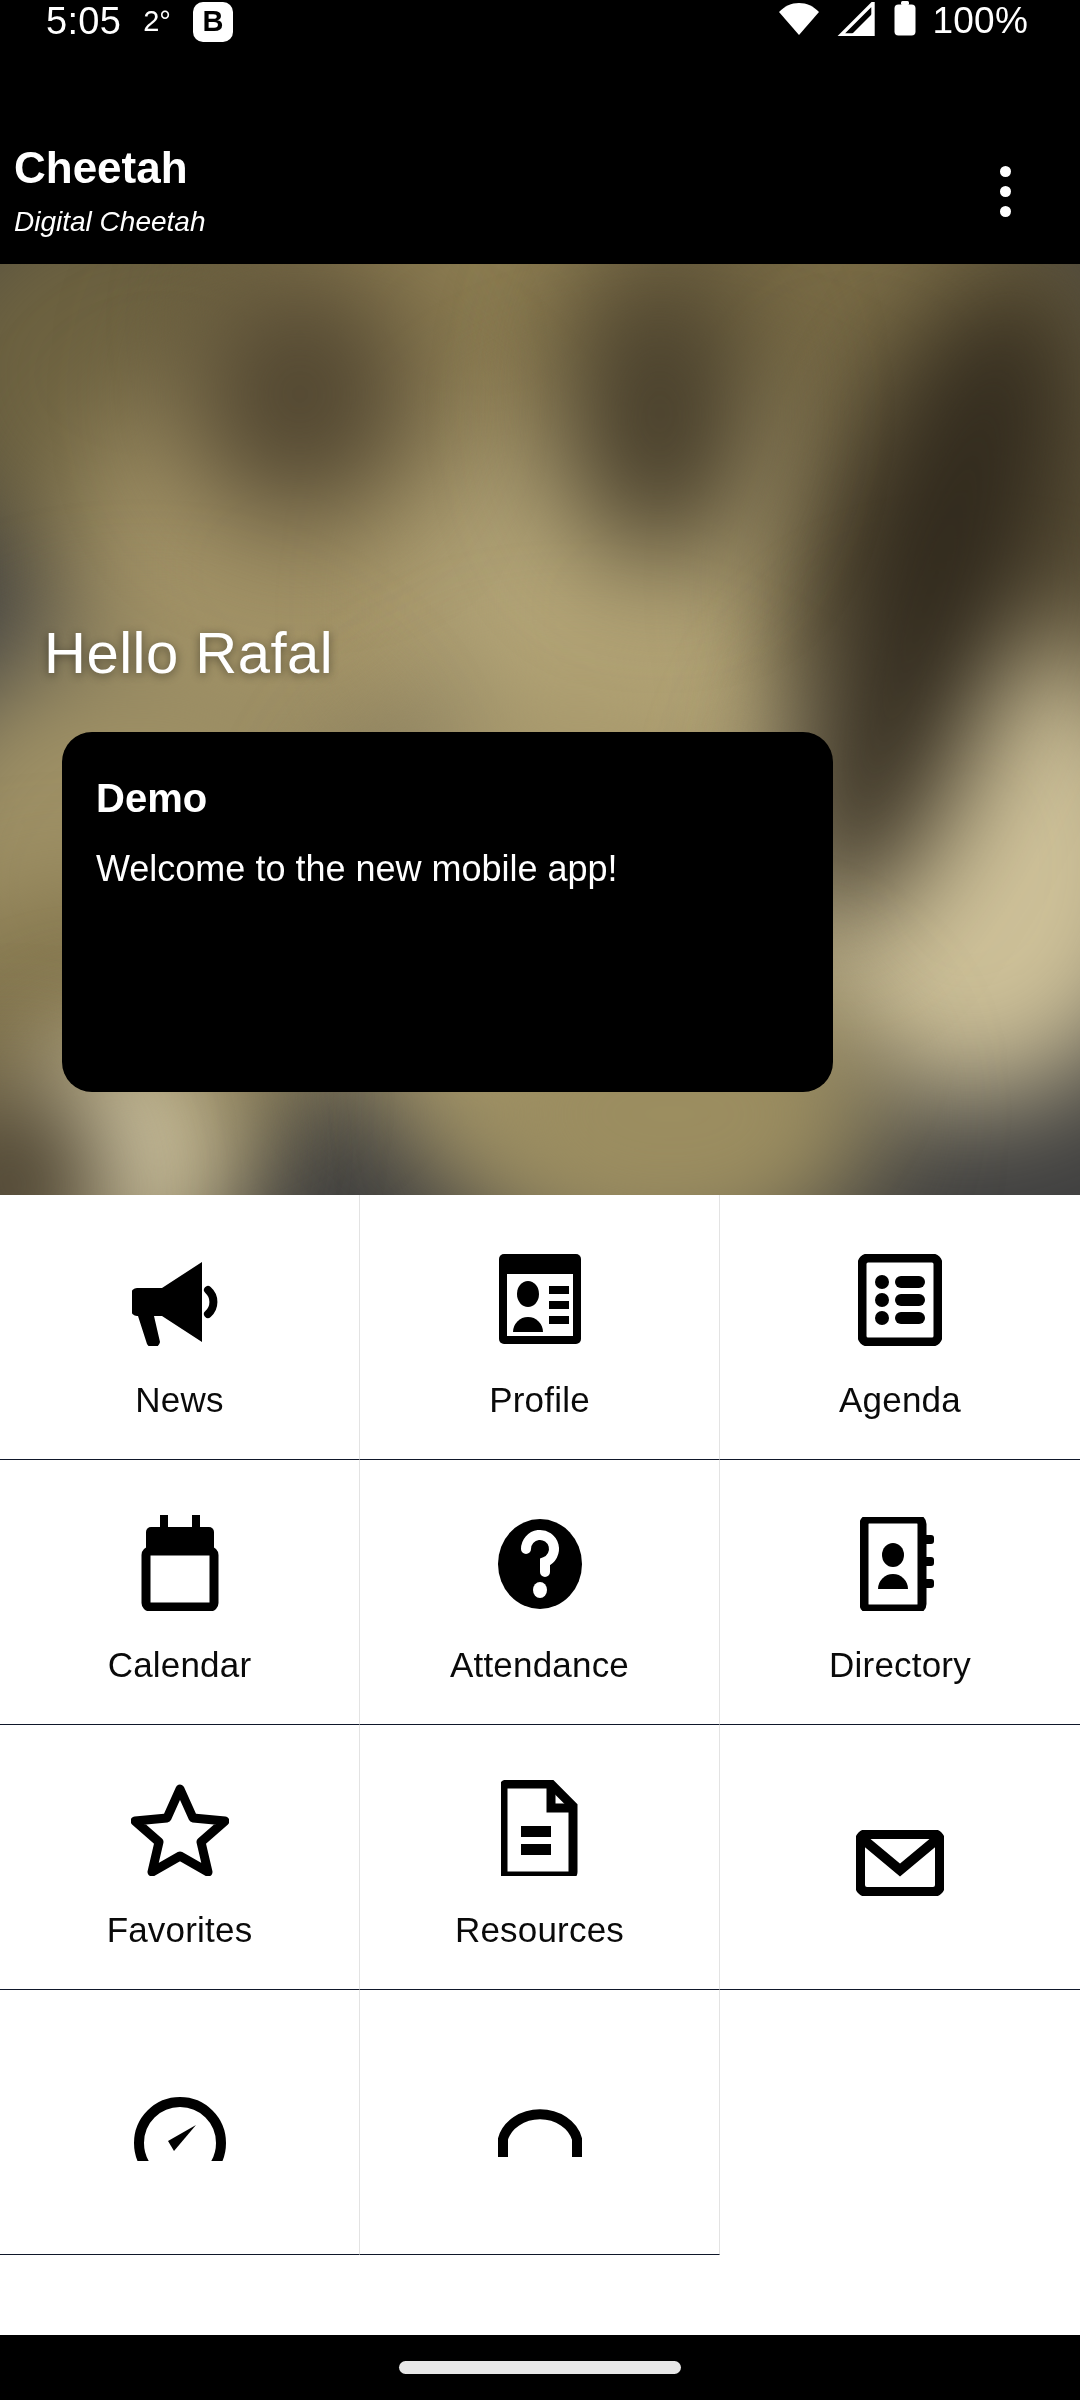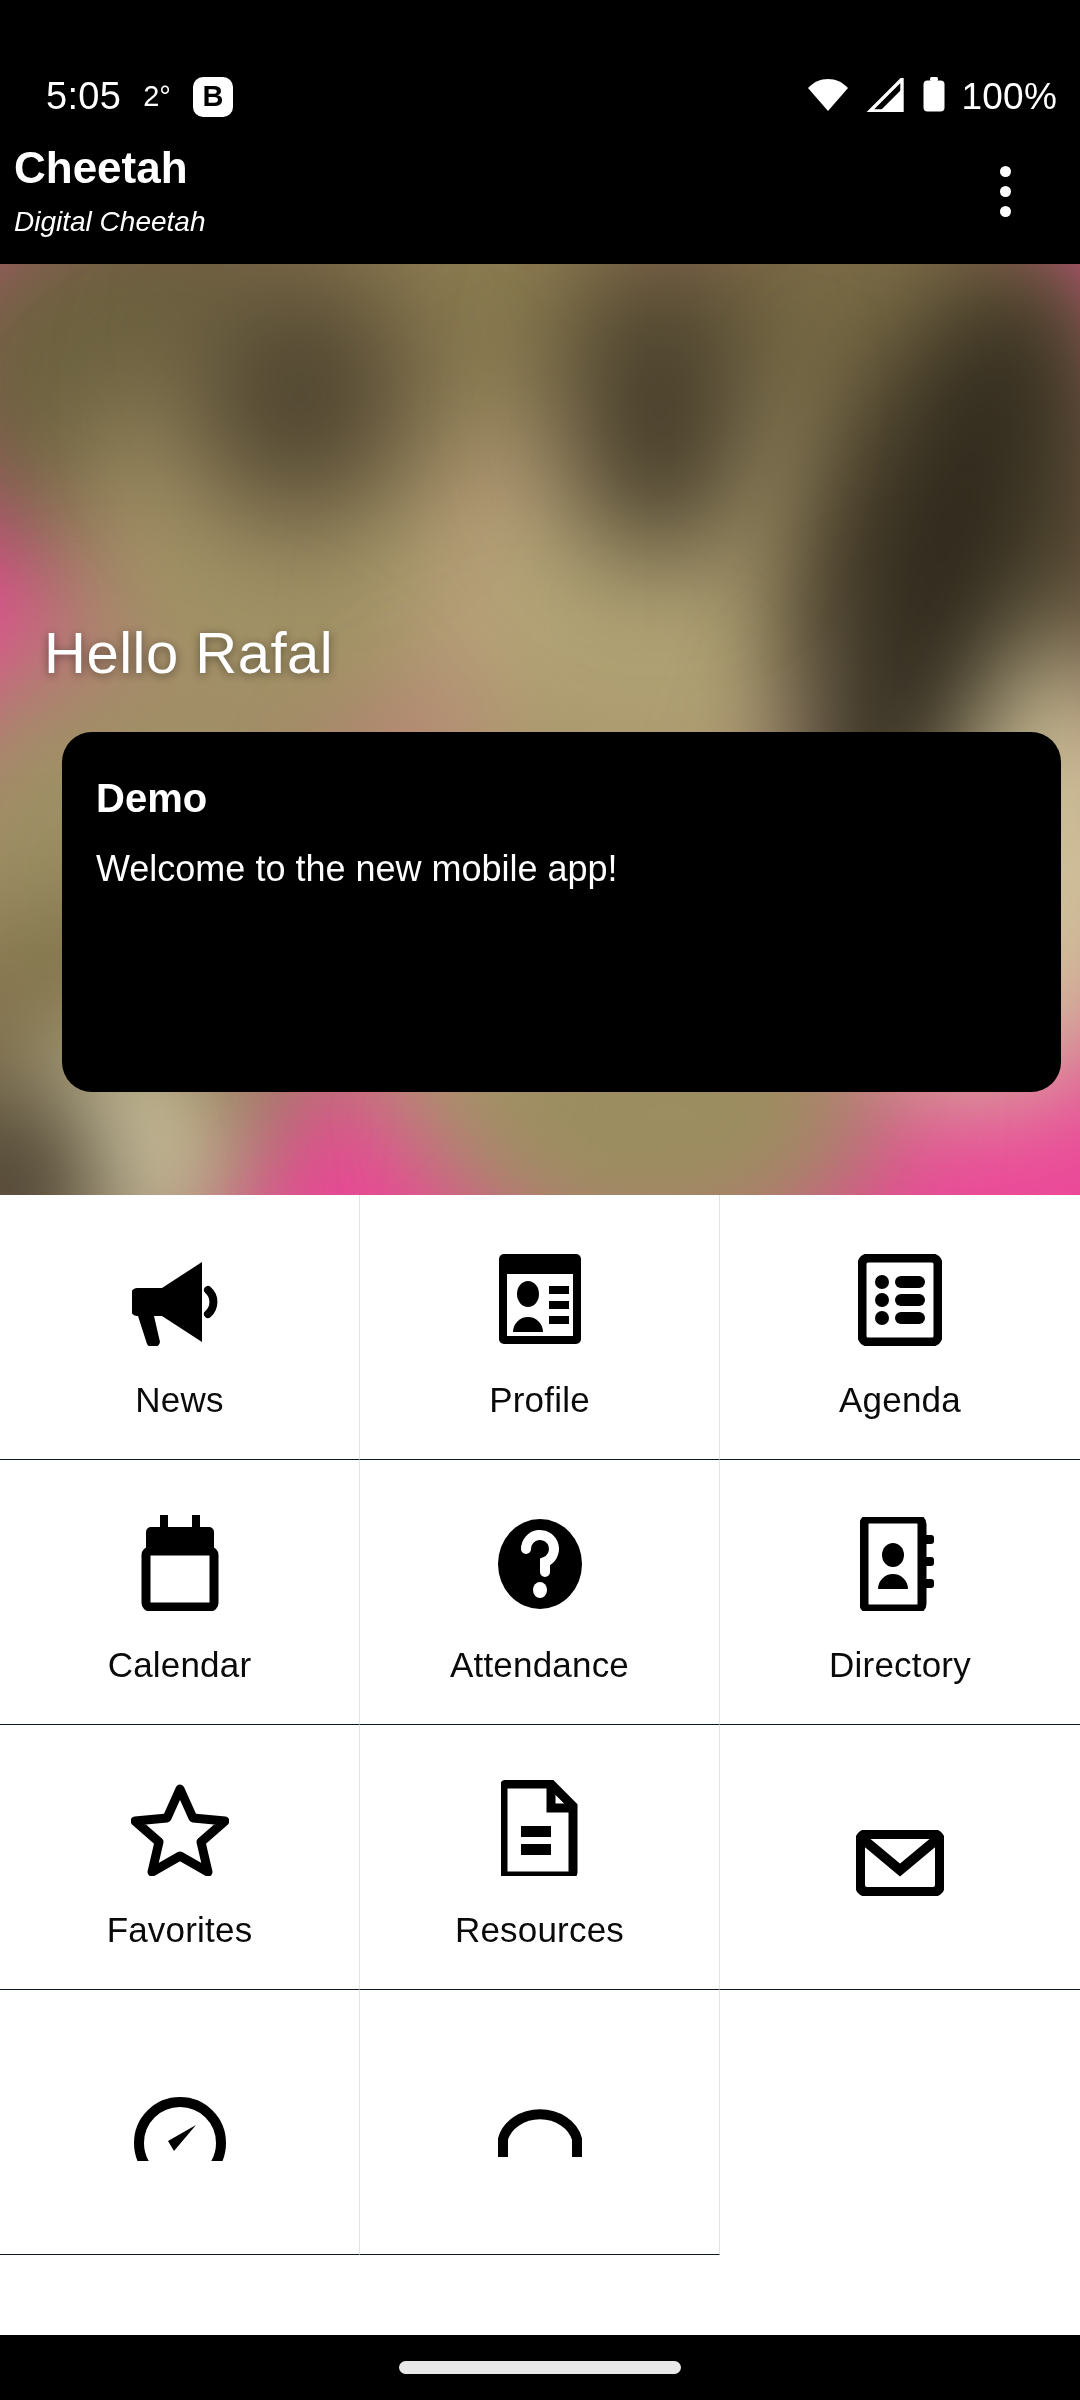--- a/index.html
+++ b/index.html
@@ -7,22 +7,22 @@
     width:1080px; height:2400px;
     background:#000;
     font-family:"Liberation Sans", sans-serif;
     overflow:hidden;
   }
   .phone { position:relative; width:1080px; height:2400px; background:#000; }
 
   
   .statusbar {
     position:absolute; top:0; left:0; width:1080px; height:118px;
-    background:#000; display:flex; align-items:flex-end;
-    padding:0 23px 0 46px;
+    background:#000; display:flex; align-items:flex-start;
+    padding:0 52px 0 46px;
   }
   .sb-left { display:flex; align-items:center; gap:22px; }
   .sb-time { color:#fff; font-size:38px; font-weight:400; letter-spacing:.3px; }
   .sb-temp { color:#fff; font-size:29px; font-weight:400; }
   .sb-badge {
     width:40px; height:40px; background:#fff; border-radius:10px;
     display:flex; align-items:center; justify-content:center;
     color:#000; font-size:29px; font-weight:700; line-height:1;
   }
   .sb-right { margin-left:auto; display:flex; align-items:center; gap:16px; }
@@ -38,31 +38,31 @@
   .app-subtitle { color:#fff; font-size:28px; font-style:italic; font-weight:400; line-height:1.05; }
   .overflow-menu {
     margin-left:auto; width:86px; height:86px;
     display:flex; flex-direction:column; align-items:center; justify-content:center; gap:9px;
   }
   .overflow-menu i { display:block; width:11px; height:11px; border-radius:50%; background:#fff; }
 
   
   .hero {
     position:absolute; top:264px; left:0; width:1080px; height:931px;
-    overflow:hidden; background:#ec4899;
+    overflow:hidden; background:#404040;
   }
   .hero-bg { position:absolute; inset:-60px; }
   .hero-bg .blob { position:absolute; border-radius:50%; filter:blur(58px); }
   .hero-greeting {
     position:absolute; left:44px; top:355px;
     color:#fff; font-size:58px; font-weight:400; letter-spacing:.5px;
     text-shadow:0 2px 10px rgba(0,0,0,.45);
   }
   .promo-card {
-    position:absolute; left:62px; top:468px; width:999px; height:360px;
+    position:absolute; left:62px; top:468px; width:771px; height:360px;
     background:#000; border-radius:30px; padding:44px 15px 0 34px;
   }
   .promo-title { color:#fff; font-size:40px; font-weight:700; line-height:1.1; }
   .promo-text { color:#fff; font-size:36px; font-weight:400; margin-top:26px; line-height:1.25; }
 
   
   .grid {
     position:absolute; top:1195px; left:0; width:1080px; height:1140px;
     background:#fff; display:grid;
     grid-template-columns:repeat(3,1fr);

